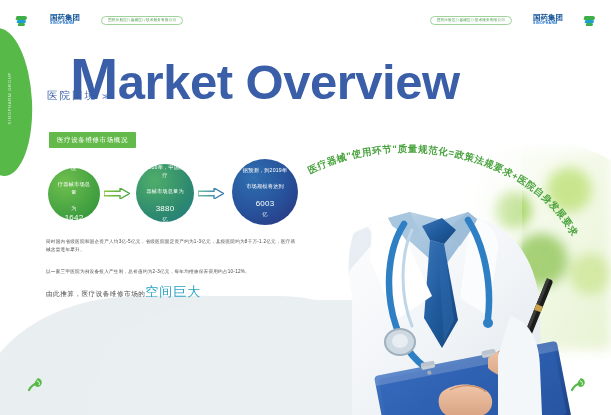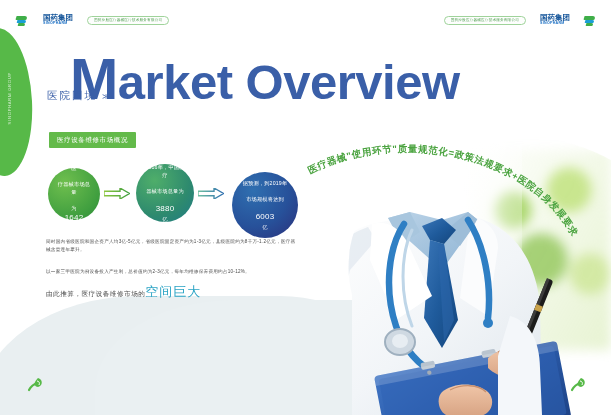--- a/index.html
+++ b/index.html
@@ -58,21 +58,21 @@
     transform: rotate(180deg);
   }
 
   
   .logo-bar {
     position: absolute;
     top: 12px;
     height: 16px;
     display: flex;
     align-items: center;
-    gap: 14px;
+    gap: 21px;
   }
   .logo-bar.left { left: 16px; }
   .logo-bar.right { right: 14px; flex-direction: row-reverse; }
   .logo-mark {
     width: 13px;
     height: 13px;
     position: relative;
     flex: none;
   }
   .logo-mark .lf1 {
@@ -211,21 +211,21 @@
     left: 4px; top: 10px;
     width: 52px; height: 52px;
     background: radial-gradient(circle at 32% 28%, #6fbf4e 0%, #3f9e3f 70%, #2e8a38 100%);
   }
   .circ2 {
     left: 92px; top: 6px;
     width: 58px; height: 58px;
     background: radial-gradient(circle at 32% 28%, #4fae6a 0%, #2e8a6e 60%, #1f7a86 100%);
   }
   .circ3 {
-    left: 188px; top: 14px;
+    left: 188px; top: 1px;
     width: 66px; height: 66px;
     background: radial-gradient(circle at 32% 28%, #2f6fb0 0%, #27519a 55%, #2b2f7a 100%);
     align-items: center;
   }
   .arrow-icon {
     position: absolute;
     top: 30px;
     width: 26px;
     height: 11px;
   }

